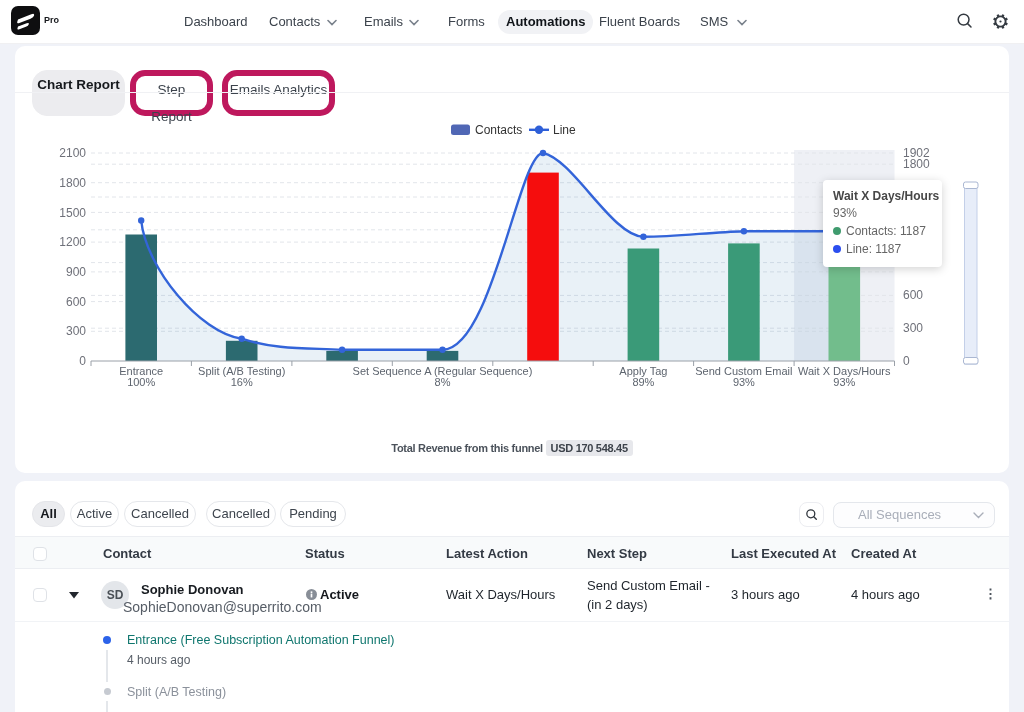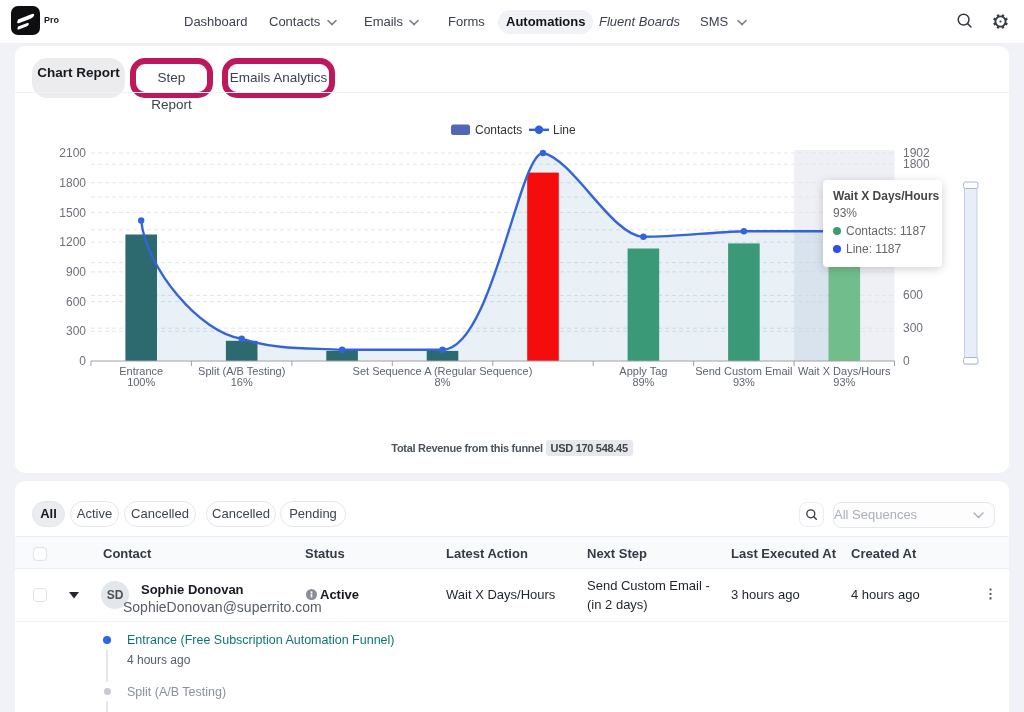--- a/index.html
+++ b/index.html
@@ -8,40 +8,40 @@
 .abs { position:absolute; }
 
 #nav { position:absolute; left:0; top:0; width:1024px; height:44px; background:#fff; border-bottom:1px solid #f0f0f2; }
 #logo { position:absolute; left:11px; top:6px; width:29px; height:29px; background:#0e0e10; border-radius:7px; }
 #pro { position:absolute; left:44px; top:15px; font-size:9px; font-weight:700; color:#16181c; }
 .mi { position:absolute; top:0; height:44px; line-height:44px; font-size:13px; font-weight:500; color:#3c434c; white-space:nowrap; }
 .chev { position:absolute; top:19px; width:10px; height:7px; }
 #autopill { position:absolute; left:498px; top:10px; height:24px; line-height:24px; padding:0 8px; background:#f1f2f5; border-radius:13px; font-size:13px; font-weight:600; color:#101419; }
 
 #card1 { position:absolute; left:15px; top:46px; width:994px; height:427px; background:#fff; border-radius:10px; }
-.tab { position:absolute; top:58px; height:40px; line-height:27px; border-radius:15px; font-size:13.5px; text-align:center; }
+.tab { position:absolute; top:70px; height:46px; line-height:27px; border-radius:15px; font-size:13.5px; text-align:center; }
 .tab.on { background:#ececef; color:#16191d; font-weight:700; border:1px solid #ececef; }
 .tab.off { background:#fff; color:#3c434c; font-weight:500; border:6px solid #be185d; }
 #tabdiv { position:absolute; left:15px; top:92px; width:994px; height:1px; background:#f0f1f4; }
 
 #tip { position:absolute; left:823px; top:180px; width:119px; height:87px; white-space:nowrap; background:#fff; border-radius:4px; box-shadow:0 2px 10px rgba(0,0,0,.18); padding:9px 10px; z-index:4; }
 #tip .t1 { font-size:12px; font-weight:700; color:#474747; }
 #tip .t2 { font-size:12px; color:#666; margin-top:3px; }
 #tip .it { font-size:12px; color:#666; margin-top:4px; }
 #tip .dot { display:inline-block; width:8px; height:8px; border-radius:50%; margin-right:5px; }
 
 #rev { position:absolute; left:0; top:442px; width:1024px; text-align:center; font-size:11px; letter-spacing:-0.3px; font-weight:700; color:#4b525b; z-index:3; }
 #rev code { background:#e7e8ec; border-radius:3px; padding:2px 5px; font-family:"Liberation Sans",sans-serif; color:#3d434b; }
 
 #card2 { position:absolute; left:15px; top:481px; width:994px; height:300px; background:#fff; border-radius:10px 10px 0 0; }
 .fpill { position:absolute; top:501px; height:26px; line-height:24px; border-radius:14px; font-size:13px; text-align:center; }
 .fpill.on { background:#ebecef; color:#15181d; font-weight:700; border:1px solid #e4e5e9; }
 .fpill.off { background:#fff; color:#3d444d; font-weight:500; border:1px solid #e5e7eb; }
 #sbtn { position:absolute; left:799px; top:502px; width:25px; height:25px; border:1px solid #ecedf1; border-radius:8px; background:#fff; }
-#seq { position:absolute; left:833px; top:502px; width:162px; height:26px; border:1px solid #e4e7ec; border-radius:8px; background:#fdfdfe; font-size:13px; color:#a9aeb9; line-height:24px; padding-left:0; }
+#seq { position:absolute; left:833px; top:502px; width:162px; height:26px; border:1px solid #e4e7ec; border-radius:8px; background:#fdfdfe; font-size:13px; color:#a9aeb9; line-height:24px; padding-left:24px; }
 
 #thead { position:absolute; left:15px; top:536px; width:994px; height:33px; background:#f8fafb; border-top:1px solid #eceef2; border-bottom:1px solid #eceef2; }
 .th { position:absolute; top:546px; font-size:13px; font-weight:700; color:#333a44; }
 .td { position:absolute; font-size:13px; color:#1e242b; }
 .cb { position:absolute; width:14px; height:14px; border:1px solid #dfe2e7; border-radius:4px; background:#fff; }
 #avatar { position:absolute; left:101px; top:581px; width:28px; height:28px; border-radius:50%; background:#e3e6ea; color:#4a5056; font-weight:700; font-size:12px; text-align:center; line-height:28px; }
 
 .tl-dot { position:absolute; border-radius:50%; }
 .tl-line { position:absolute; left:106px; width:2px; background:#e4e7eb; }
 </style>
@@ -58,21 +58,21 @@
 <div class="mi" style="left:269px;">Contacts</div>
 <svg class="chev" style="left:327px;" viewBox="0 0 10 7">
     <path d="M1 1.5 L5 5.5 L9 1.5" fill="none" stroke="#7a828c" stroke-width="1.6" stroke-linecap="round"></path>
   </svg>
 <div class="mi" style="left:364px;">Emails</div>
 <svg class="chev" style="left:409px;" viewBox="0 0 10 7">
     <path d="M1 1.5 L5 5.5 L9 1.5" fill="none" stroke="#7a828c" stroke-width="1.6" stroke-linecap="round"></path>
   </svg>
 <div class="mi" style="left:448px;">Forms</div>
 <div id="autopill">Automations</div>
-<div class="mi" style="left:599px;font-style:italic;">Fluent Boards</div>
+<div class="mi" style="left:599px;">Fluent Boards</div>
 <div class="mi" style="left:700px;">SMS</div>
 <svg class="chev" style="left:737px;" viewBox="0 0 10 7">
     <path d="M1 1.5 L5 5.5 L9 1.5" fill="none" stroke="#7a828c" stroke-width="1.6" stroke-linecap="round"></path>
   </svg>
 <div class="mi" style="left:772px;margin-top:44px;">Reports</div>
 <svg class="abs" style="left:956px;top:12px;z-index:6;" width="17" height="17" viewBox="0 0 17 17">
     <circle cx="7.6" cy="7.6" r="5.4" fill="none" stroke="#343a41" stroke-width="1.5"></circle>
     <path d="M11.6 11.6 L15 15" stroke="#343a41" stroke-width="1.5" stroke-linecap="round"></path>
   </svg>
 <svg class="abs" style="left:991.5px;top:12.5px;z-index:6;" width="17" height="17" viewBox="0 0 17 17">

